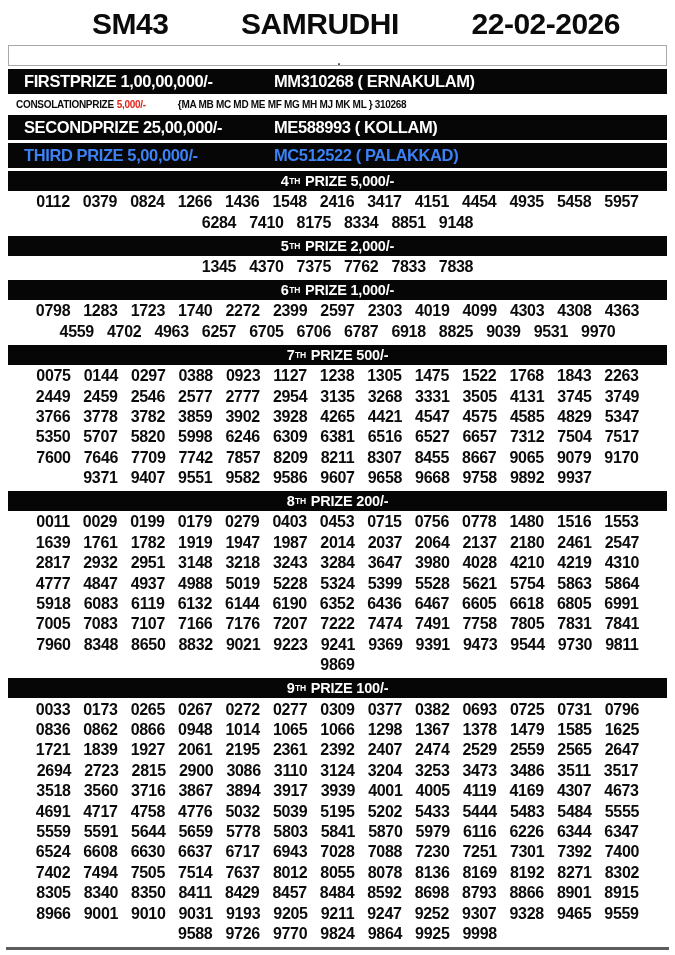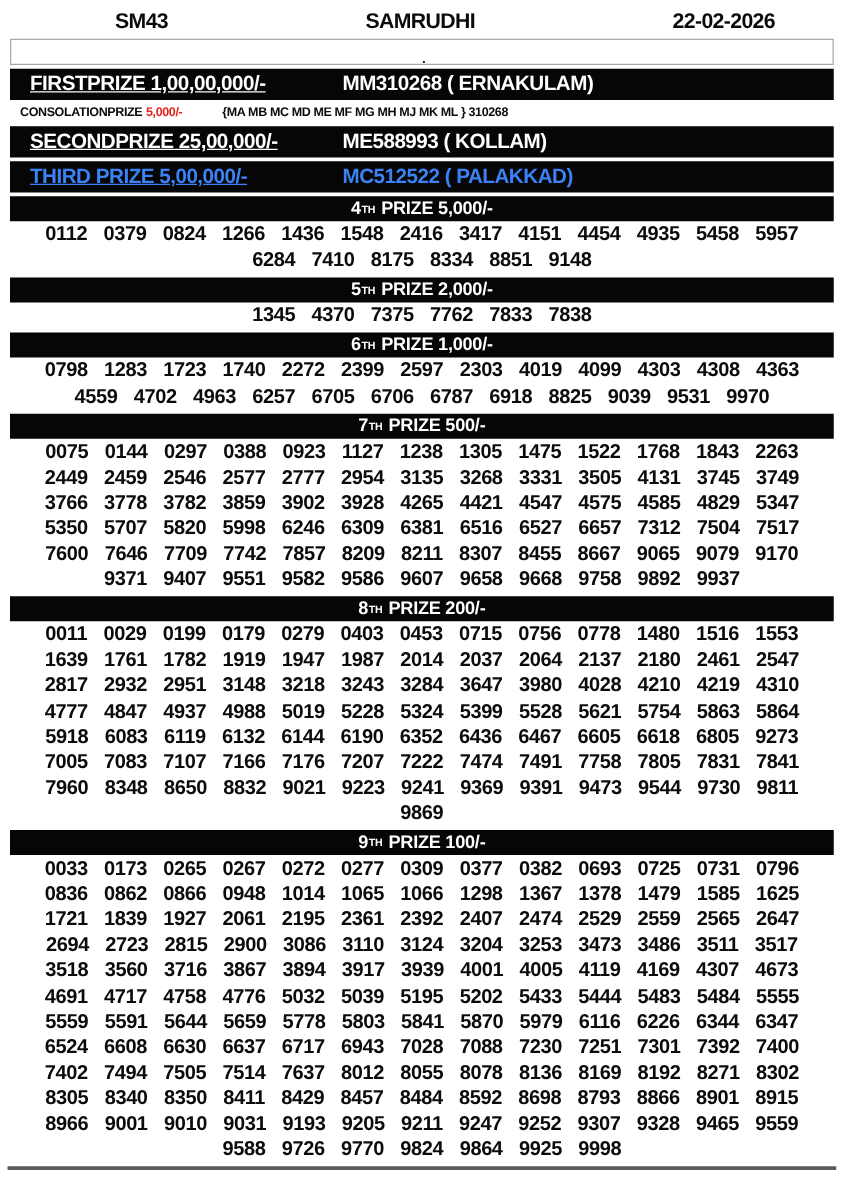--- a/index.html
+++ b/index.html
@@ -2,35 +2,35 @@
 <html><head>
 <meta charset="utf-8">
 <style>
   html,body{margin:0;padding:0;background:#ffffff;}
   .sheet{
     width:675px;height:955px;background:#ffffff;overflow:hidden;
     font-family:"Liberation Sans",sans-serif;color:#0b0b0b;
   }
   .titlebar{
     display:flex;justify-content:space-between;align-items:baseline;
-    padding:7px 55px 3px 92px;font-weight:700;font-size:17px;letter-spacing:-0.5px;
+    padding:7px 55px 3px 92px;font-weight:700;font-size:30px;letter-spacing:-0.5px;
   }
   .notebox{
     margin:1px 8px 0;height:19px;border:1px solid #a9a9a9;position:relative;background:#fff;
   }
   .notebox .dot{
     position:absolute;left:50%;bottom:-2px;font-size:11px;font-weight:700;color:#222;
   }
   .bars{margin-top:3px;}
   .bar{
     margin:3px 8px 0;background:#060606;color:#ffffff;height:25px;
     display:flex;align-items:center;padding:0 16px;
     font-weight:700;font-size:16.5px;letter-spacing:-0.4px;white-space:nowrap;
   }
-  .bar .left{width:250px;flex:0 0 auto;text-decoration:underline;}
+  .bar .left{width:250px;flex:0 0 auto;}
   .bar .win{flex:0 0 auto;}
   .consol{
     margin:2px 8px;display:flex;align-items:center;height:16px;padding:0 8px;
     font-weight:700;font-size:10px;letter-spacing:-0.3px;white-space:nowrap;color:#0b0b0b;
   }
   .consol .amount{margin:0 4px 0 3px;}
   .consol .series{margin-left:28px;}
   .sechead{
     margin:3px 8px 1px;background:#060606;color:#ffffff;height:20px;
     display:flex;align-items:center;justify-content:center;
@@ -319,21 +319,21 @@
         <span class="num">6119</span>
         <span class="num">6132</span>
         <span class="num">6144</span>
         <span class="num">6190</span>
         <span class="num">6352</span>
         <span class="num">6436</span>
         <span class="num">6467</span>
         <span class="num">6605</span>
         <span class="num">6618</span>
         <span class="num">6805</span>
-        <span class="num">9273</span>
+        <span class="num">6991</span>
       </div>
       <div class="numrow">
         <span class="num">7005</span>
         <span class="num">7083</span>
         <span class="num">7107</span>
         <span class="num">7166</span>
         <span class="num">7176</span>
         <span class="num">7207</span>
         <span class="num">7222</span>
         <span class="num">7474</span>

